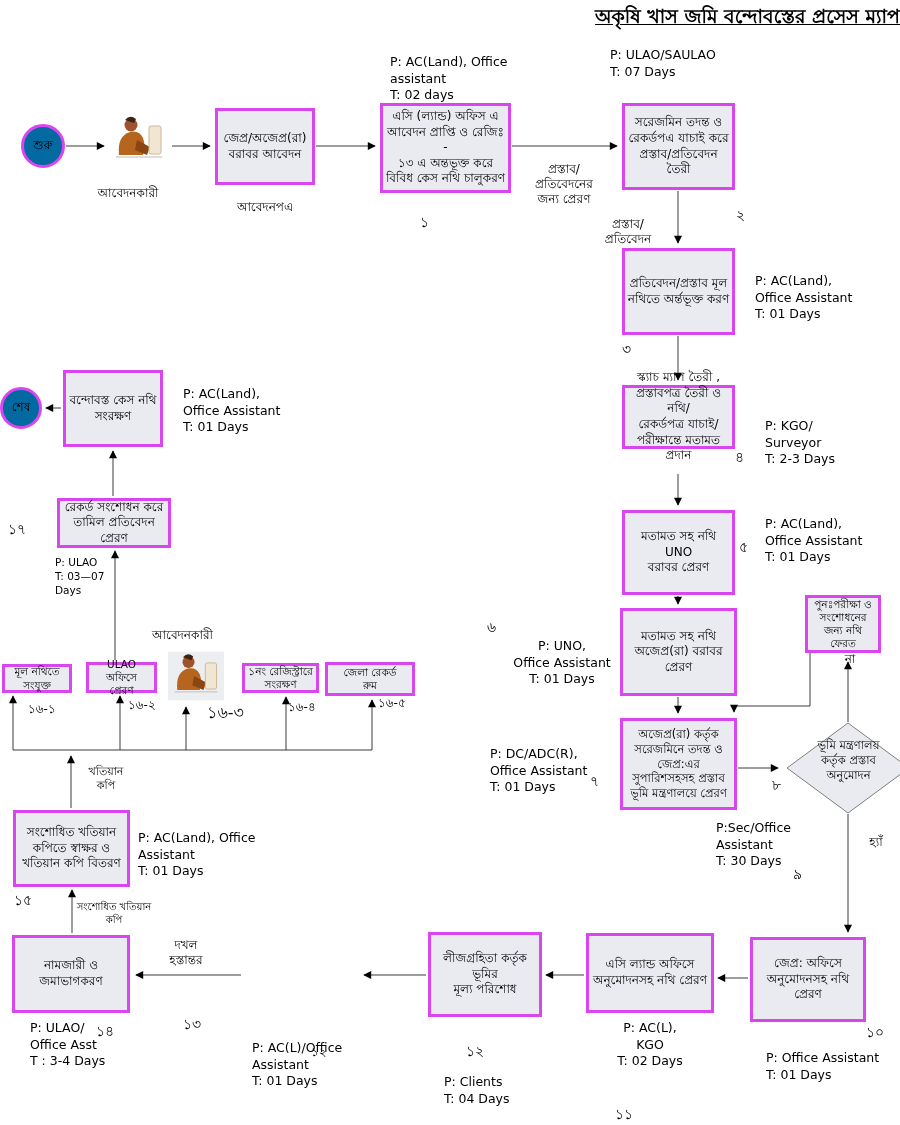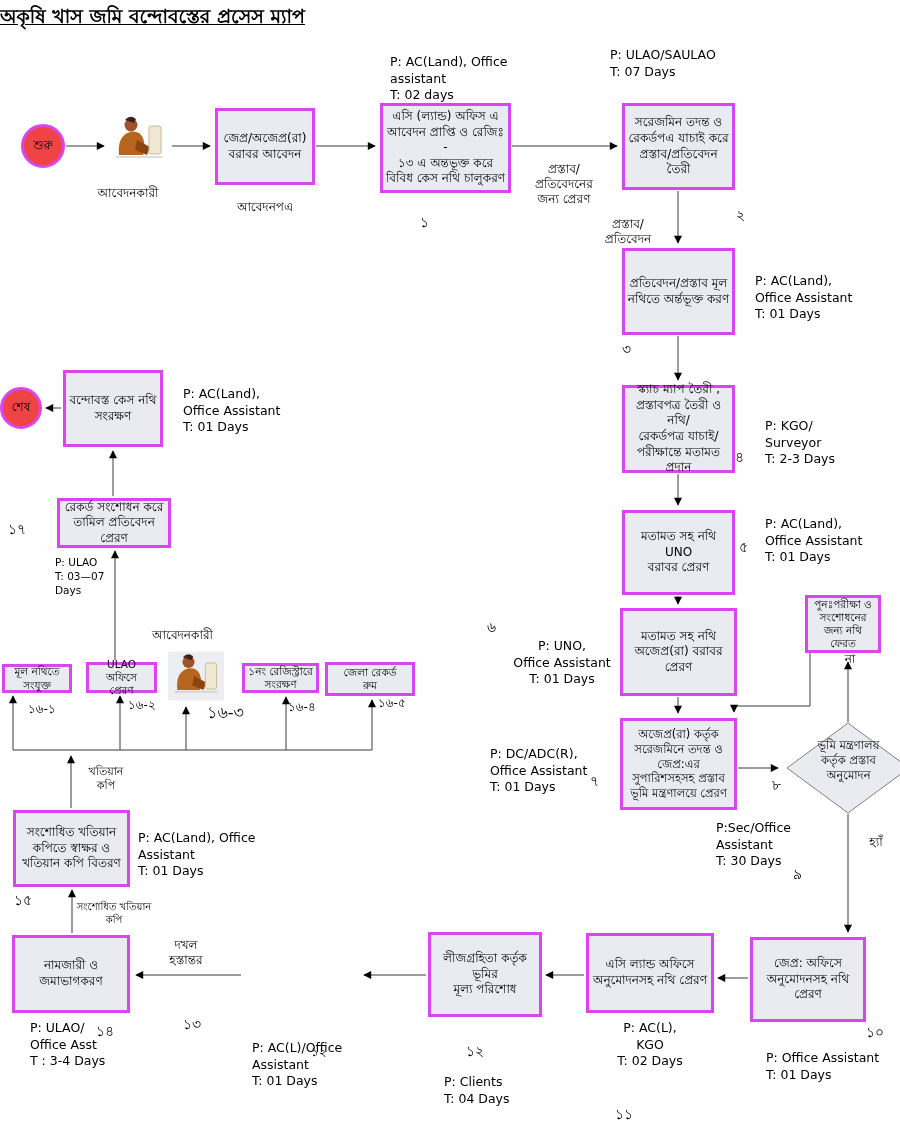--- a/index.html
+++ b/index.html
@@ -1,23 +1,23 @@
 <!DOCTYPE html>
 <html><head>
 <meta charset="utf-8">
 <style>
   html,body{margin:0;padding:0;background:#fff;}
   .canvas{position:relative;width:900px;height:1125px;background:#ffffff;overflow:hidden;
           font-family:"DejaVu Sans","Liberation Sans",sans-serif;color:#000;}
-  .title{position:absolute;top:2px;left:0;width:100%;text-align:left;
+  .title{position:absolute;top:2px;left:0;width:100%;text-align:right;
          font-size:19px;font-weight:bold;text-decoration:underline;}
   .node{position:absolute;background:#e9ebf1;border:3px solid #d946ef;box-sizing:border-box;
         display:flex;align-items:center;justify-content:center;text-align:center;
         white-space:pre-line;font-size:12px;line-height:1.3;padding:2px;}
-  .circle{border-radius:50%;background:#ef4444;}
+  .circle{border-radius:50%;background:#0369a1;}
   .small{font-size:10.5px;line-height:1.25;}
   .ann{position:absolute;white-space:pre-line;font-size:12.5px;line-height:1.32;}
   .lbl{position:absolute;white-space:pre-line;font-size:12px;line-height:1.25;text-align:center;}
   .num{position:absolute;font-size:14px;}
   .connectors{position:absolute;left:0;top:0;pointer-events:none;}
   .dtext{position:absolute;white-space:pre-line;text-align:center;font-size:11.5px;line-height:1.3;}
   .icon{position:absolute;}
 </style>
 </head>
 <body>
@@ -104,21 +104,21 @@
   <div class="lbl" style="left:597px;top:217px;width:62px;">প্রস্তাব/
 প্রতিবেদন</div>
 
   <div class="node" style="left:622px;top:248px;width:113px;height:87px;">প্রতিবেদন/প্রস্তাব মূল
 নথিতে অর্ন্তভূক্ত করণ</div>
   <div class="num" style="left:622px;top:338px;">৩</div>
   <div class="ann" style="left:755px;top:273px;width:140px;">P:  AC(Land),
   Office Assistant
 T:  01 Days</div>
 
-  <div class="node" style="left:622px;top:385px;width:113px;height:88px;">স্ক্যাচ ম্যাপ তৈরী ,
+  <div class="node" style="left:622px;top:385px;width:113px;height:64px;">স্ক্যাচ ম্যাপ তৈরী ,
 প্রস্তাবপত্র তৈরী ও নথি/
 রেকর্ডপত্র যাচাই/
 পরীক্ষান্তে মতামত
 প্রদান</div>
   <div class="num" style="left:735px;top:446px;">৪</div>
   <div class="ann" style="left:765px;top:418px;width:125px;">P: KGO/
     Surveyor
 T: 2-3 Days</div>
 
   <div class="node" style="left:622px;top:510px;width:113px;height:85px;">মতামত সহ নথি UNO

